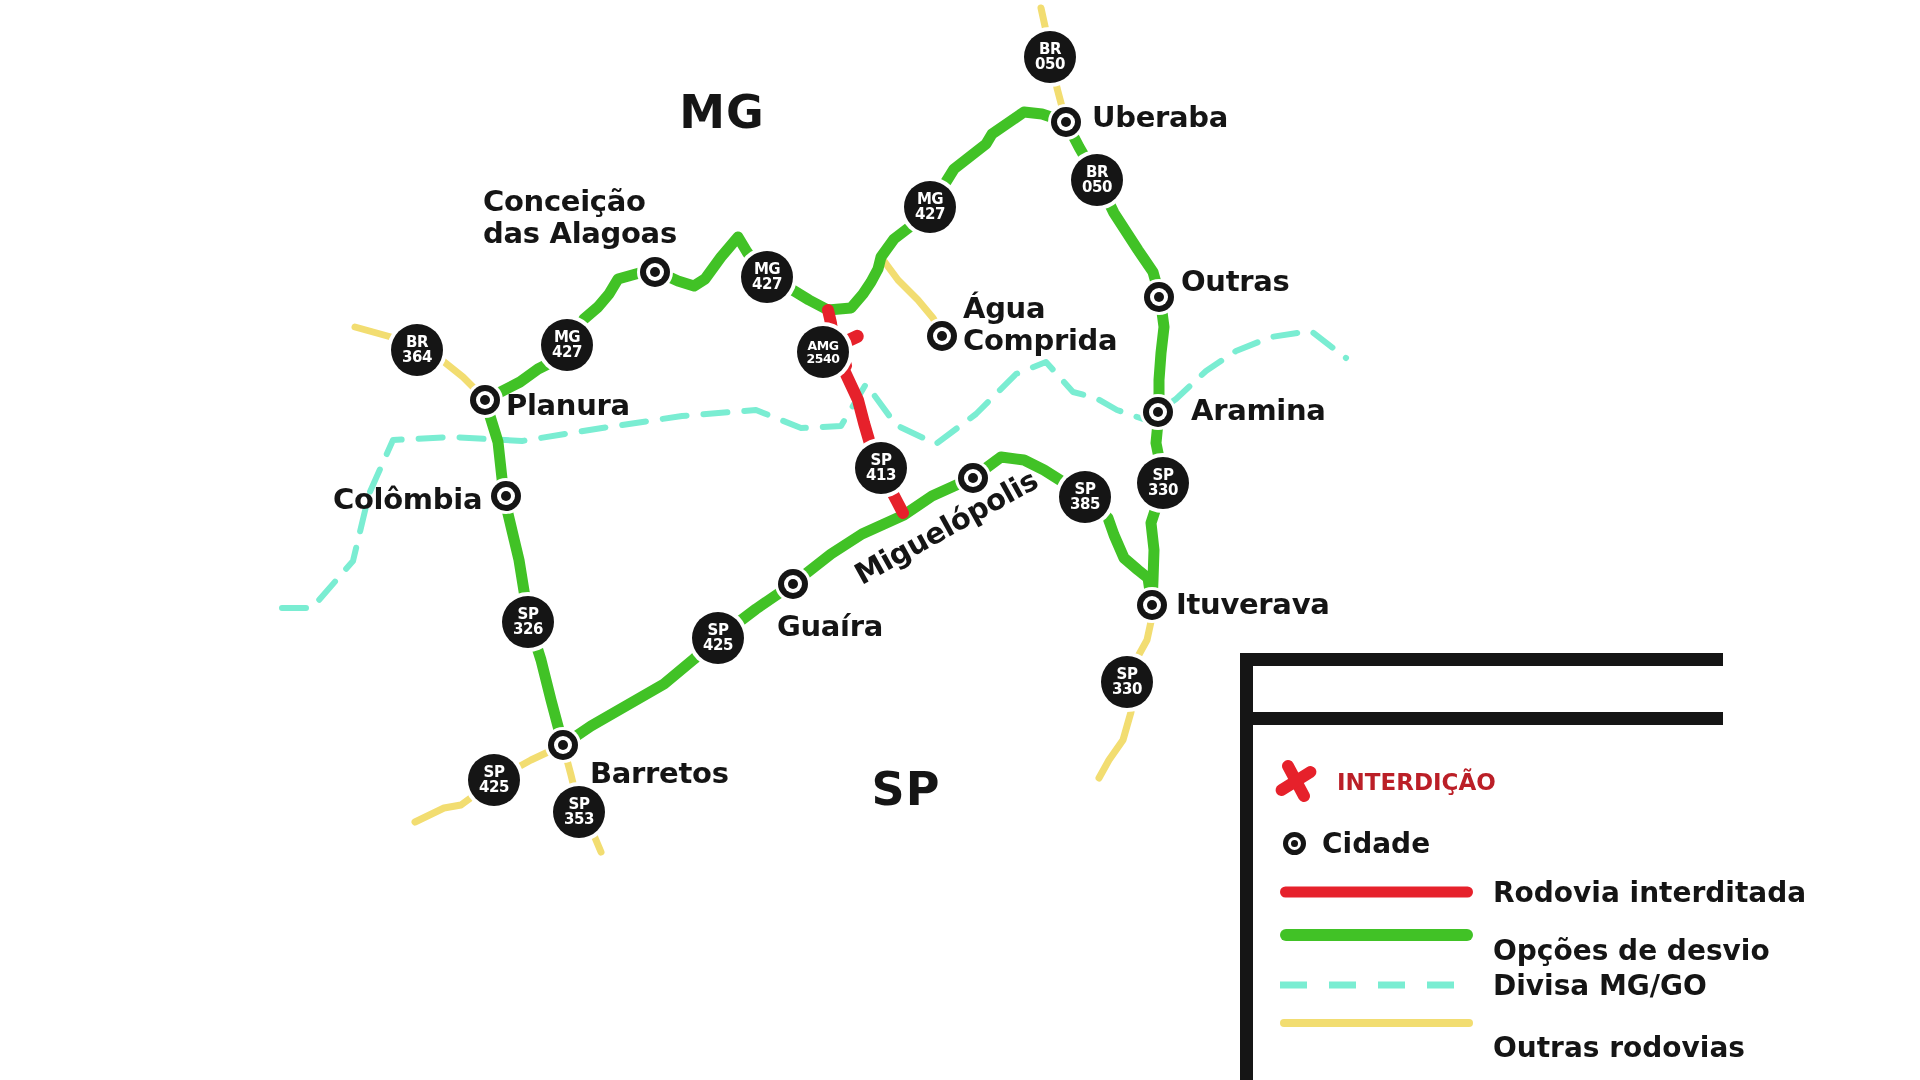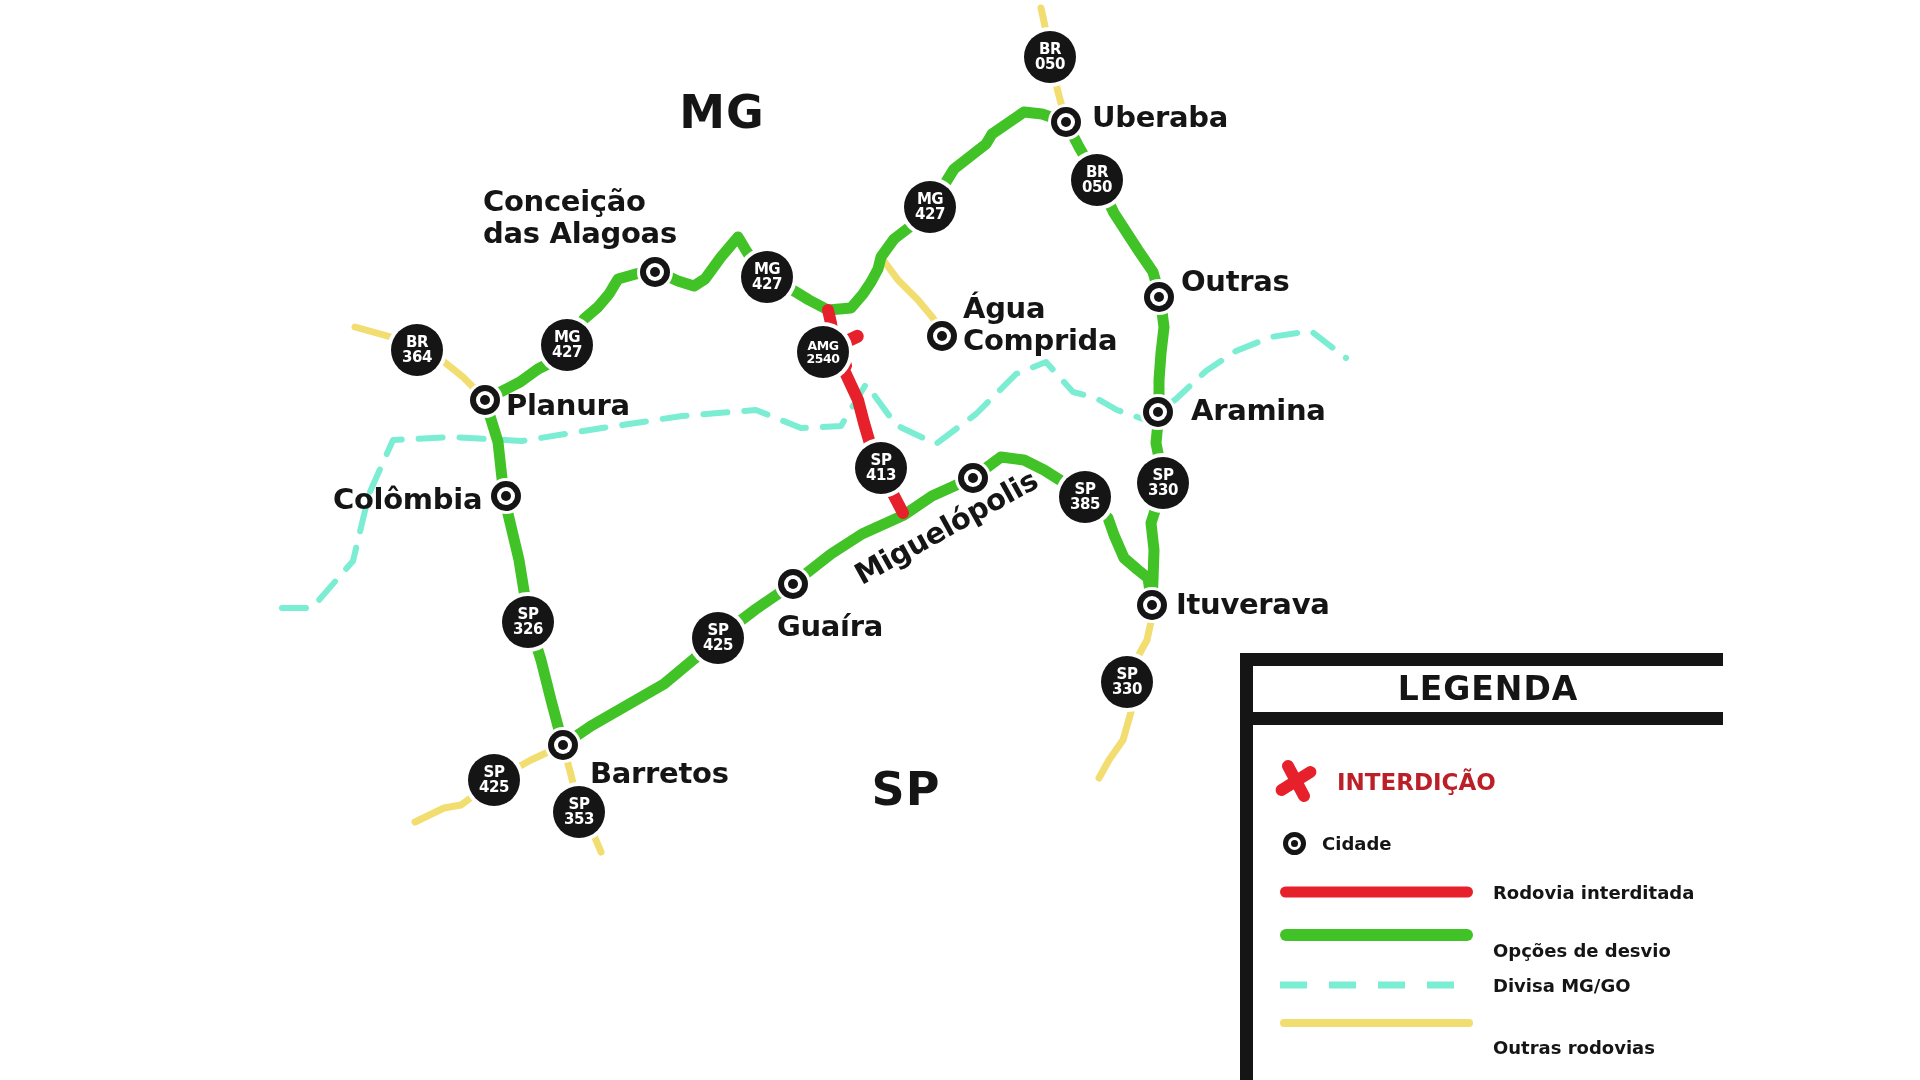--- a/index.html
+++ b/index.html
@@ -47,21 +47,21 @@
   .xmark.on-map{width:56px;height:56px;left:810px;top:317px;transform:rotate(22deg);}
   .xmark.in-legend{width:46px;height:46px;left:1273px;top:758px;transform:rotate(15deg);}
   .xmark.in-legend i{height:12px;margin-top:-6px;}
 
   
   .legend-left-border{position:absolute;left:1240px;top:653px;width:13px;height:427px;background:var(--ink);}
   .legend-top-bar{position:absolute;left:1240px;top:653px;width:483px;height:13px;background:var(--ink);}
   .legend-separator{position:absolute;left:1240px;top:712px;width:483px;height:13px;background:var(--ink);}
   .legend-title{position:absolute;left:1253px;top:666px;width:470px;height:46px;line-height:46px;
     text-align:center;font-weight:800;font-size:33px;color:var(--ink);letter-spacing:1px;}
-  .legend-label{position:absolute;font-weight:700;font-size:18px;color:var(--ink);
+  .legend-label{position:absolute;font-weight:700;font-size:28px;color:var(--ink);
     white-space:nowrap;transform:translateY(-50%);}
   .legend-label.red-text{color:var(--darkred);font-size:23px;}
   .legend-swatch{position:absolute;left:1280px;width:193px;transform:translateY(-50%);border-radius:6px;}
   .sw-red{height:11px;background:var(--red);}
   .sw-green{height:12px;background:var(--green);}
   .sw-teal{height:7px;border-radius:0;
     background:repeating-linear-gradient(90deg,var(--teal) 0 27px,transparent 27px 49px);}
   .sw-yellow{height:8px;background:var(--yellow);}
   .legend-citydot{position:absolute;left:1283px;top:832px;width:23px;height:23px;border-radius:50%;
     background:var(--ink);display:flex;align-items:center;justify-content:center;}
@@ -239,21 +239,20 @@
     <span>SP</span>
     <span>425</span>
   </div>
   <div class="shield" style="left:553px;top:786px;">
     <span>SP</span>
     <span>353</span>
   </div>
 
   <div class="legend-left-border"></div>
   <div class="legend-top-bar"></div>
-  <div class="legend-title">LEGENDA</div>
   <div class="legend-separator"></div>
 
   <span class="xmark in-legend">
       <i class="a"></i>
       <i class="b"></i>
     </span>
   <div class="legend-label red-text" style="left:1337px;top:782px;">INTERDIÇÃO</div>
 
   <span class="legend-citydot">
       <span class="mid">

